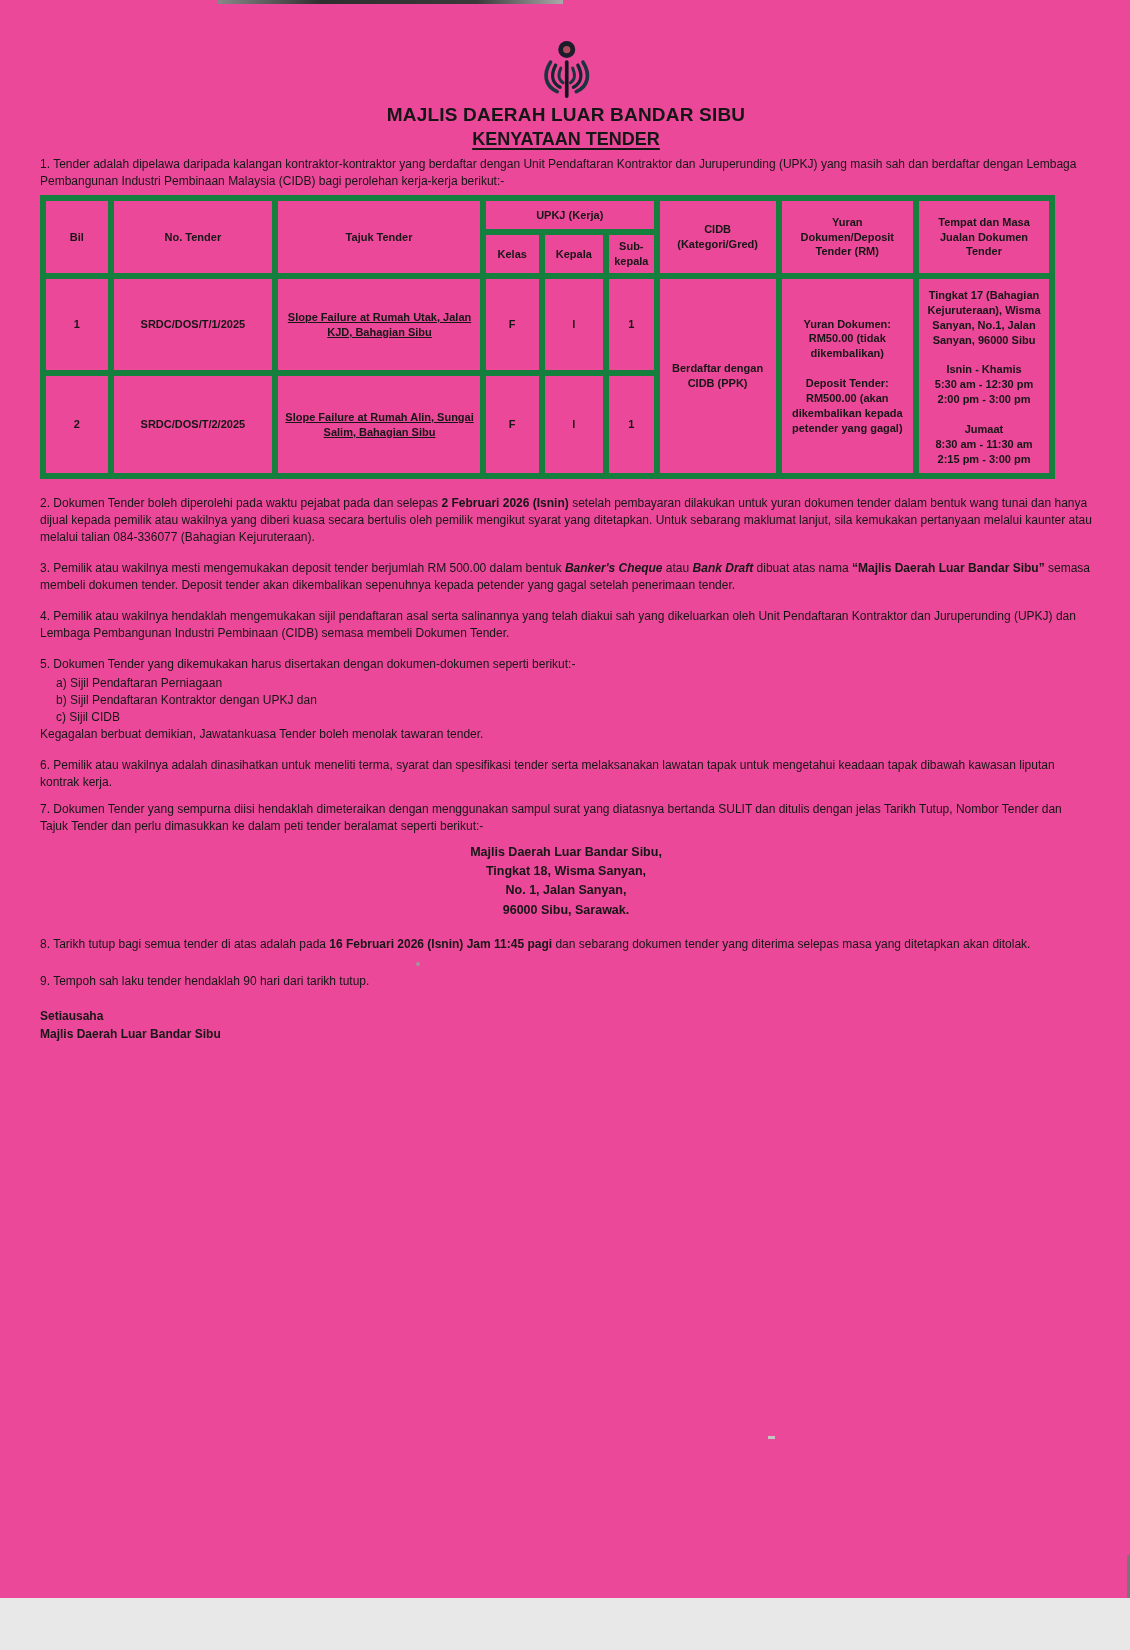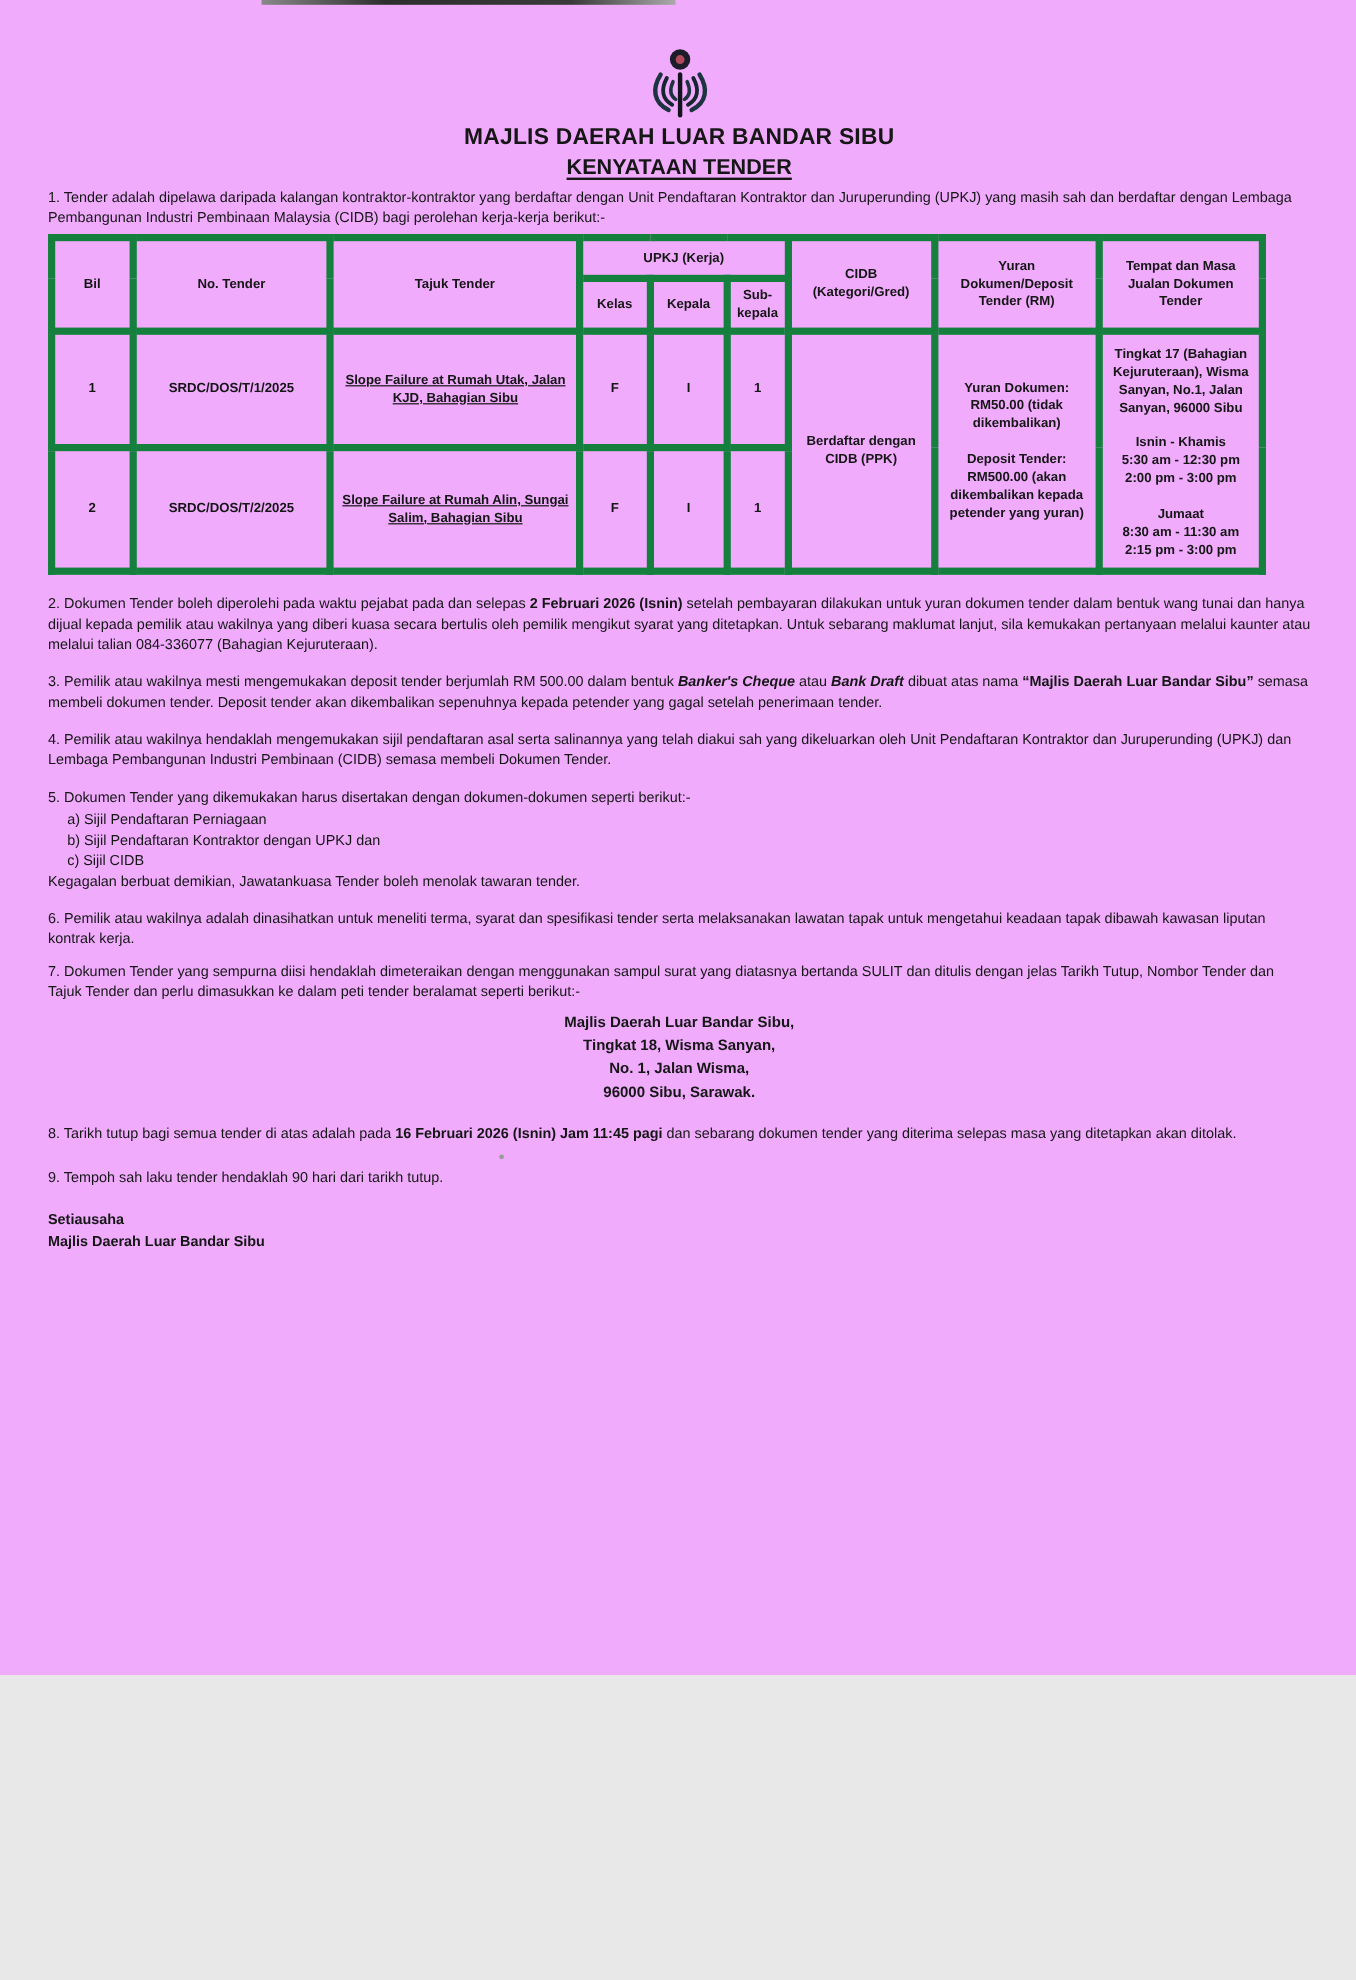--- a/index.html
+++ b/index.html
@@ -1,21 +1,21 @@
 <!DOCTYPE html>
 <html><head>
 <meta charset="utf-8">
 <style>
   html, body { margin: 0; padding: 0; background: #e8e8e8; }
   .page {
     position: relative;
     width: 1130px;
-    height: 1396px;
+    height: 1598px;
     margin: 0 auto;
-    background: #f0abfc;
+    background: #ec4899;
     font-family: "Liberation Sans", sans-serif;
     color: #161616;
     overflow: hidden;
   }
   .content { padding: 40px 38px 0 40px; }
 
   
   .doc-header { text-align: center; margin-bottom: 6px; }
   .logo-wrap { line-height: 0; margin-bottom: 2px; }
   .org-name {
@@ -153,21 +153,21 @@
           <td>1</td>
           <td>SRDC/DOS/T/1/2025</td>
           <td class="cell-tajuk">Slope Failure at Rumah Utak, Jalan KJD, Bahagian Sibu</td>
           <td>F</td>
           <td>I</td>
           <td>1</td>
           <td rowspan="2">Berdaftar dengan CIDB (PPK)</td>
           <td rowspan="2">
             <div>Yuran Dokumen: RM50.00 (tidak dikembalikan)</div>
             <div class="stack-gap"></div>
-            <div>Deposit Tender: RM500.00 (akan dikembalikan kepada petender yang yuran)</div>
+            <div>Deposit Tender: RM500.00 (akan dikembalikan kepada petender yang gagal)</div>
           </td>
           <td rowspan="2" class="cell-venue">
             <div>Tingkat 17 (Bahagian Kejuruteraan), Wisma Sanyan, No.1, Jalan Sanyan, 96000 Sibu</div>
             <div class="stack-gap"></div>
             <div>Isnin - Khamis</div>
             <div>5:30 am - 12:30 pm</div>
             <div>2:00 pm - 3:00 pm</div>
             <div class="stack-gap"></div>
             <div>Jumaat</div>
             <div>8:30 am - 11:30 am</div>
@@ -199,21 +199,21 @@
       <p class="outro">Kegagalan berbuat demikian, Jawatankuasa Tender boleh menolak tawaran tender.</p>
     </div>
 
     <p class="note" style="margin-bottom:9px">6.  Pemilik atau wakilnya adalah dinasihatkan untuk meneliti terma, syarat dan spesifikasi tender serta melaksanakan lawatan tapak untuk mengetahui keadaan tapak dibawah kawasan liputan kontrak kerja.</p>
 
     <p class="note" style="margin-bottom:8px">7. Dokumen Tender yang sempurna diisi hendaklah dimeteraikan dengan menggunakan sampul surat yang diatasnya bertanda SULIT dan ditulis dengan jelas Tarikh Tutup, Nombor Tender dan Tajuk Tender dan perlu dimasukkan ke dalam peti tender beralamat seperti berikut:-</p>
 
     <div class="address-block">
       <span class="address-line">Majlis Daerah Luar Bandar Sibu,</span>
       <span class="address-line">Tingkat 18, Wisma Sanyan,</span>
-      <span class="address-line">No. 1, Jalan Wisma,</span>
+      <span class="address-line">No. 1, Jalan Sanyan,</span>
       <span class="address-line">96000 Sibu, Sarawak.</span>
     </div>
 
     <p class="note" style="margin-bottom:20px"><span>8. Tarikh tutup bagi semua tender di atas adalah pada </span><b>16 Februari 2026 (Isnin) Jam 11:45 pagi</b><span> dan sebarang dokumen tender yang diterima selepas masa yang ditetapkan akan ditolak.</span></p>
 
     <p class="note" style="margin-bottom:16px">9. Tempoh sah laku tender hendaklah 90 hari dari tarikh tutup.</p>
 
 
     <div class="closing-block">
       <span class="closing-line">Setiausaha</span>

